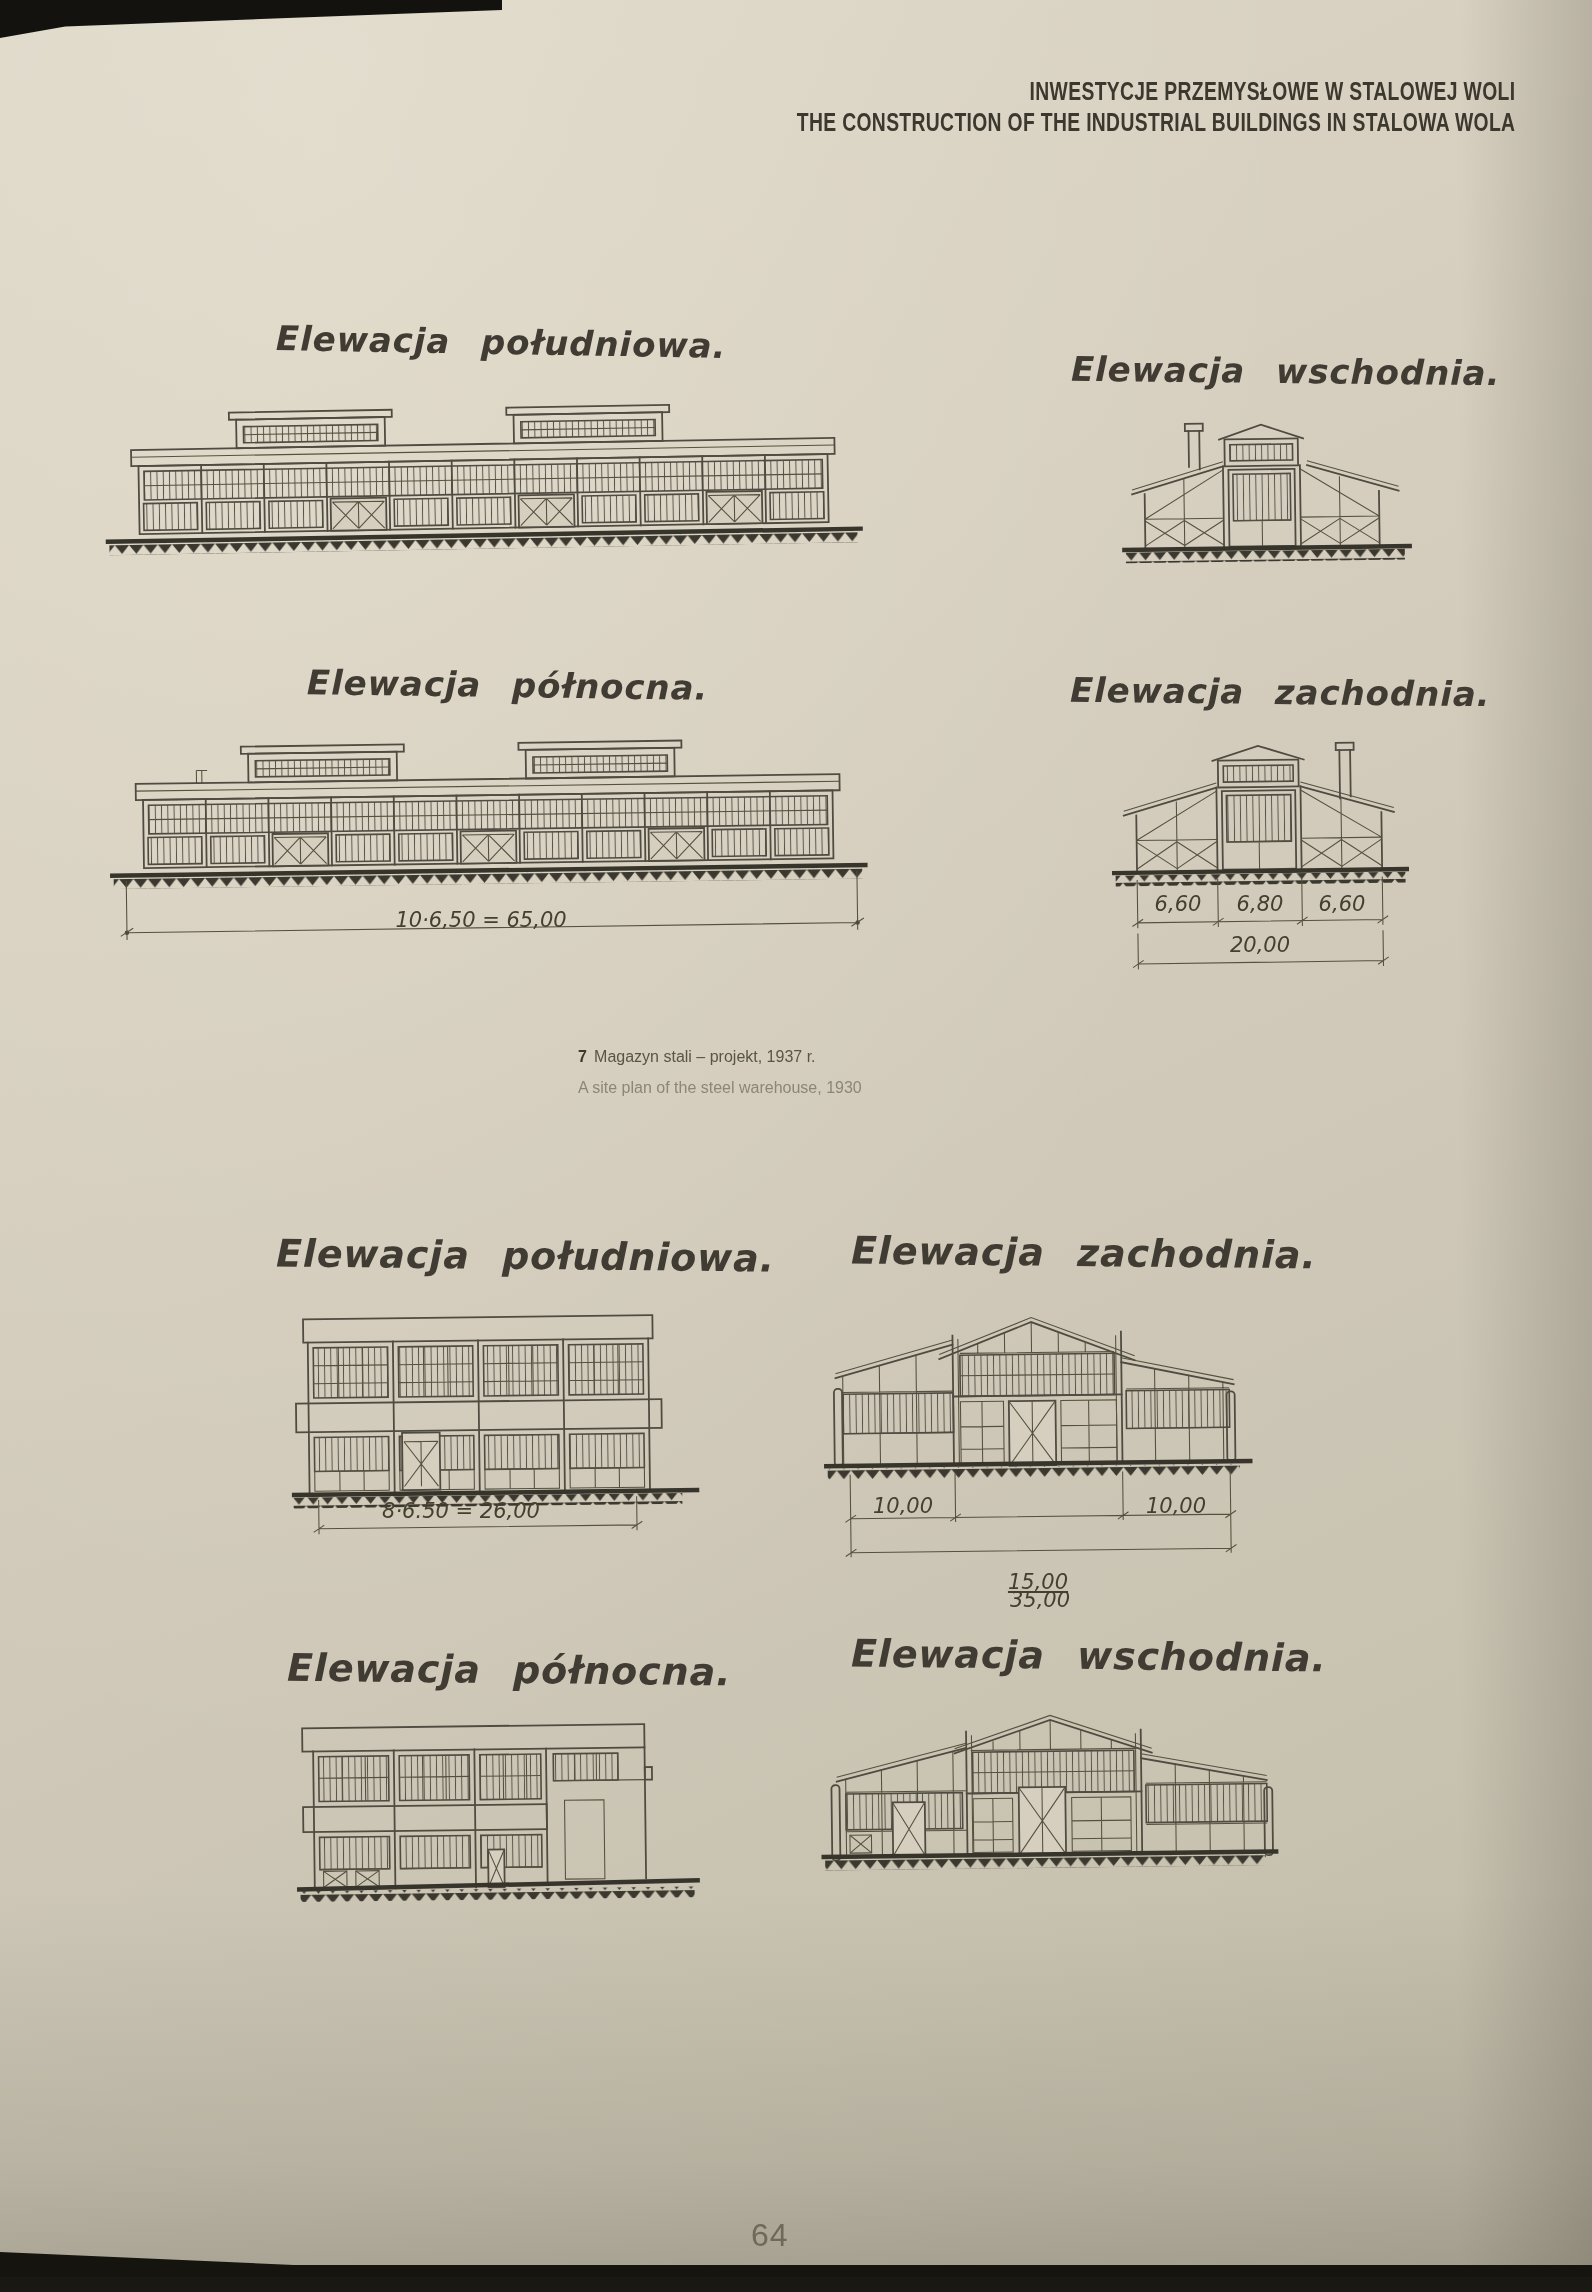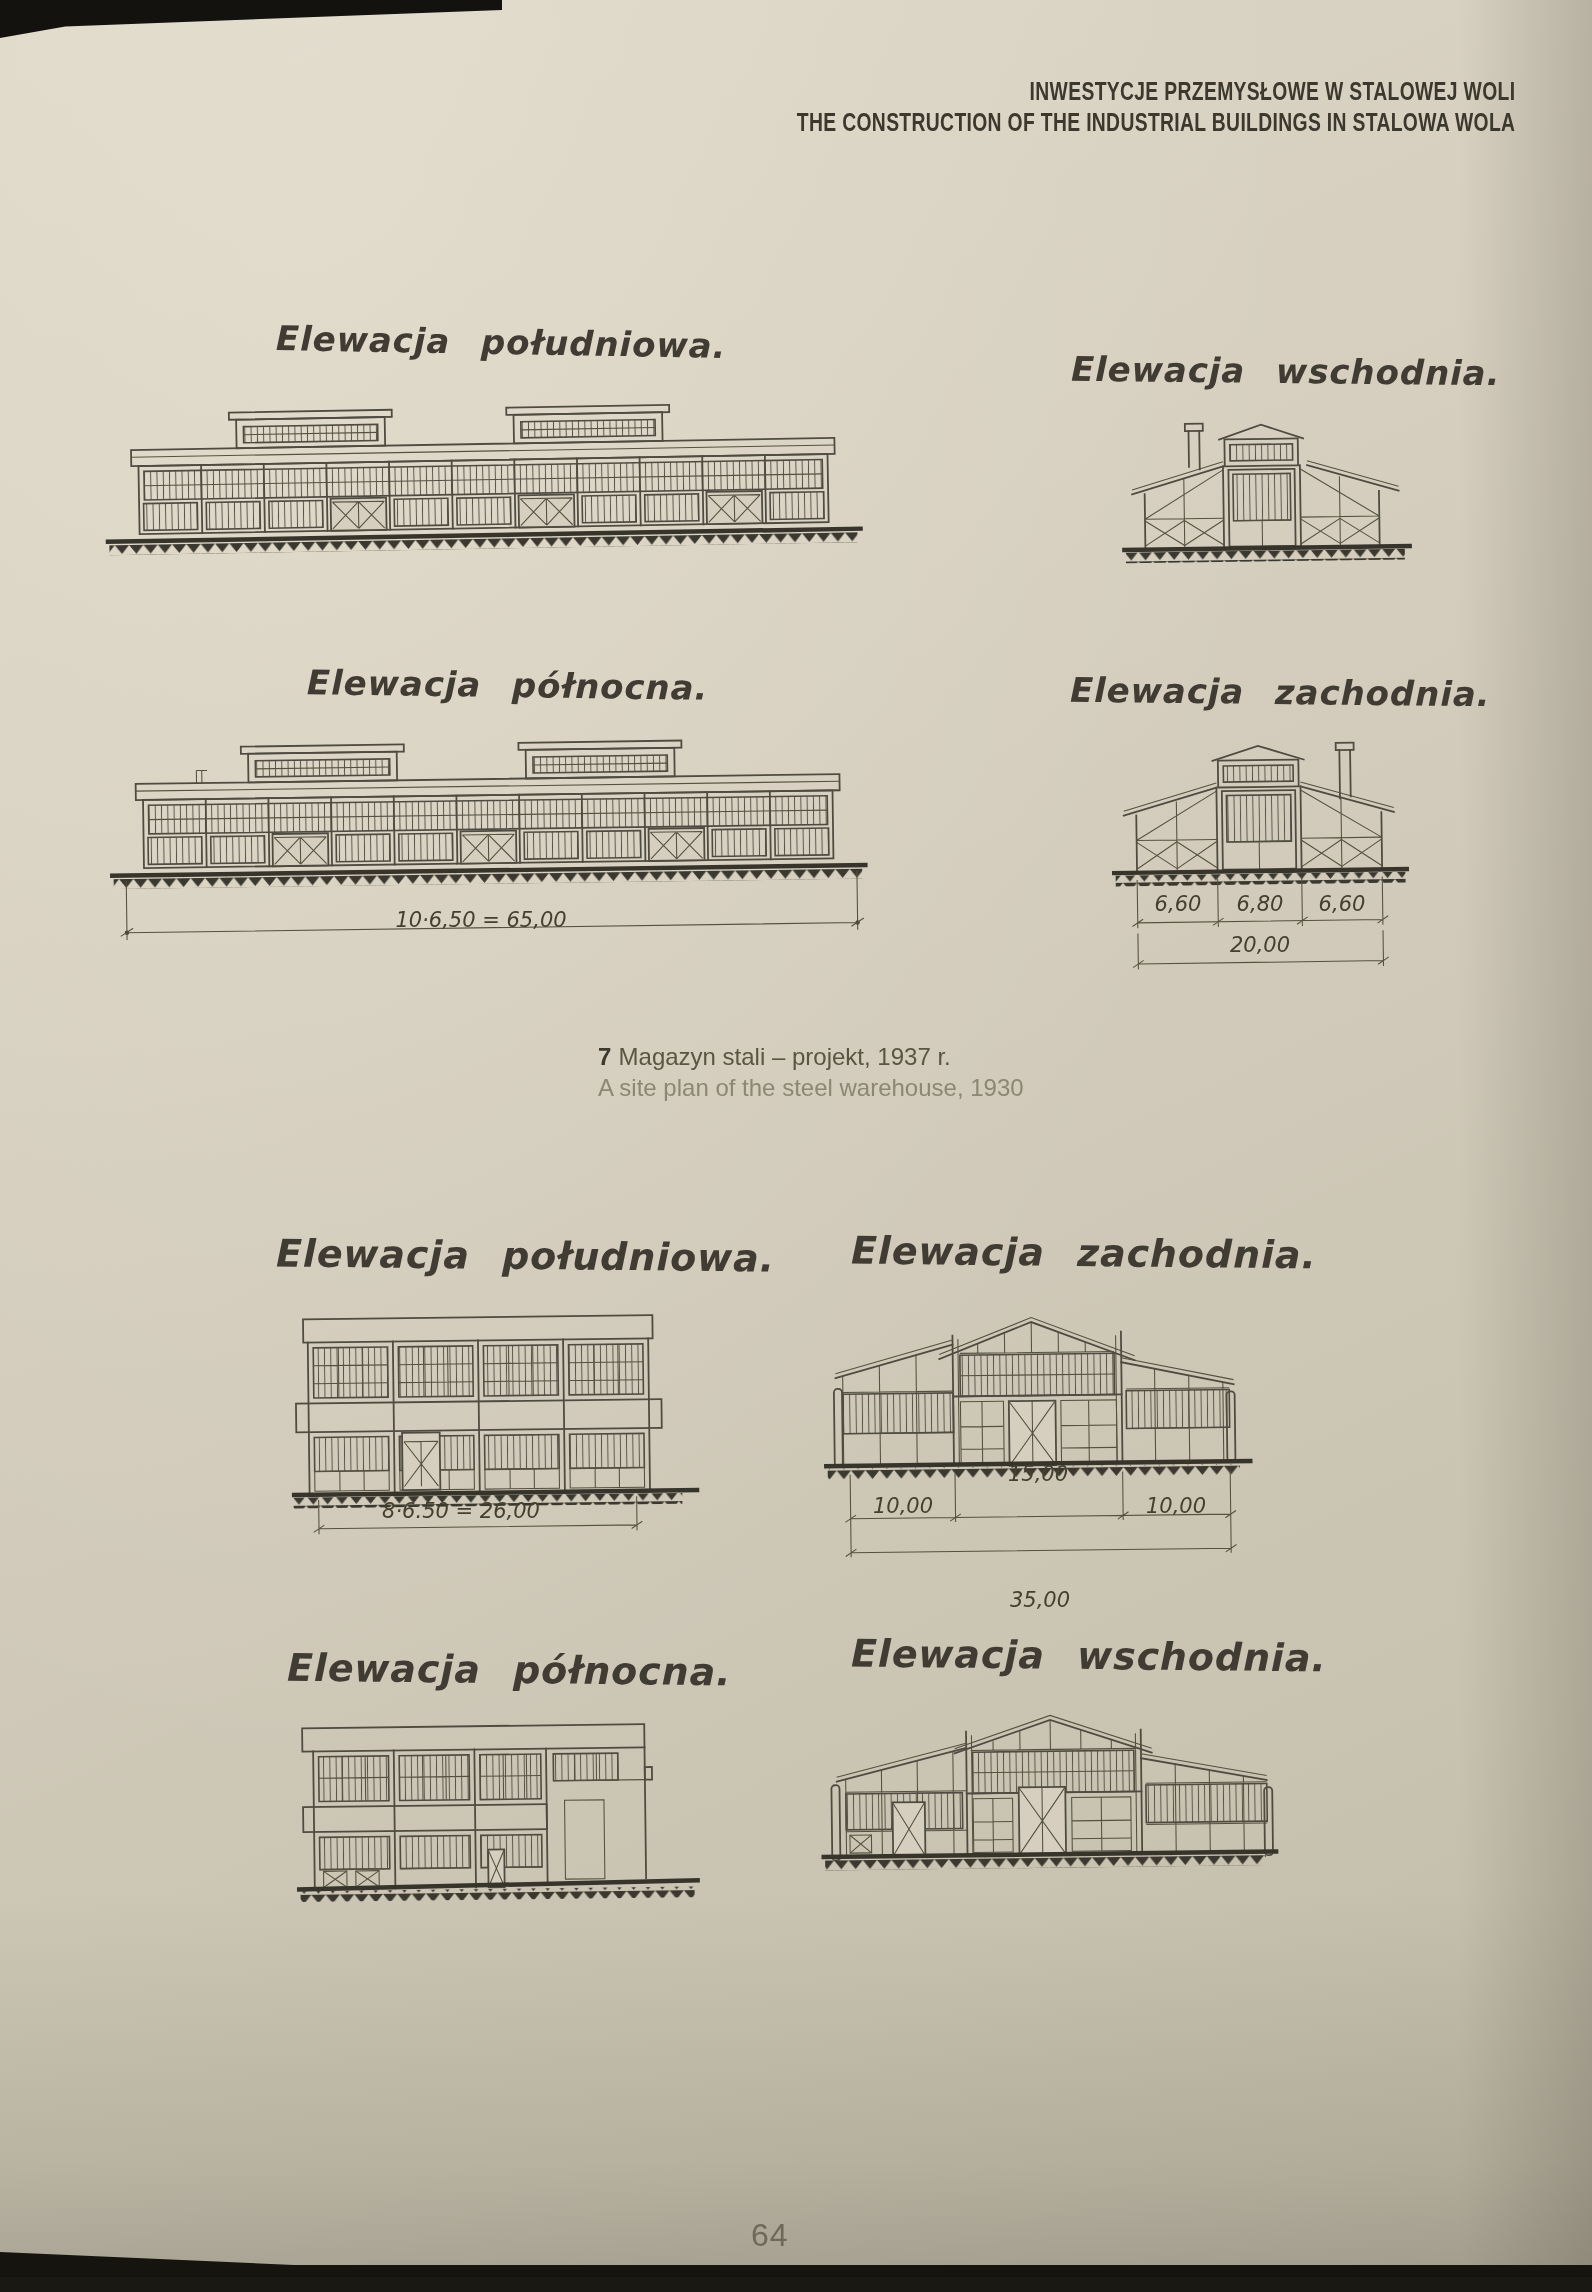--- a/index.html
+++ b/index.html
@@ -22,21 +22,21 @@
   .t38{font-size:34px;} .t42{font-size:38px;}
   .draw{position:absolute;}
   svg .s{stroke:#4f4b41;stroke-width:2;fill:none;stroke-linecap:square;}
   svg .s1{stroke:#55513f;stroke-width:1.2;fill:none;}
   svg .gl{fill:url(#mull);stroke:#4f4b41;stroke-width:1.8;}
   svg .pf{fill:#d6cfc0;}
   svg .gr{stroke:#37342c;stroke-width:5;fill:none;}
   svg .dot{fill:#4f4b41;}
   .dim{position:absolute;font-family:"DejaVu Sans",sans-serif;font-style:italic;font-weight:500;
     font-size:21px;color:#44402f;white-space:nowrap;transform:translateX(-50%);}
-  .cap{position:absolute;font-size:24px;line-height:31px;color:#5a5543;margin-left:20px;}
+  .cap{position:absolute;font-size:16px;line-height:31px;color:#5a5543;}
   .cap .num{font-weight:700;color:#3d392c;margin-right:7.2px;}
   .cap .en{color:#8c8674;}
   .pageno{position:absolute;font-size:32px;color:#6e6959;letter-spacing:0.9px;}
 </style>
 </head>
 <body>
 
 <div class="page">
   <div class="shade-tl"></div>
   <div class="shade-right"></div>
@@ -232,21 +232,21 @@
     <path class="s1" d="M372,78 V182 M410,85 V182 M448,93 V182 M340,100 H455 M340,144 H455"></path>
     <rect class="gl" x="340" y="102" width="115" height="42"></rect>
     <rect class="s" x="452" y="104" width="9" height="78" rx="4"></rect>
     <line class="gr" x1="2" y1="182" x2="480" y2="182"></line>
     <rect x="6" y="185" width="460" height="12" fill="url(#teeth)"></rect>
     <path class="s1" d="M31,192 V284 M148,192 V246 M335,192 V246 M455,192 V284
       M31,241 H455 M25,245 L37,237 M142,245 L154,237 M329,245 L341,237 M449,245 L461,237
       M31,279 H455 M25,283 L37,275 M449,283 L461,275"></path>
   </svg>
   <div class="dim" style="left:903px;top:1494px;">10,00</div>
-  <div class="dim" style="left:1038px;top:1462px;">15,00</div>
+  <div class="dim" style="left:1038px;top:1570px;text-decoration:underline;">15,00</div>
   <div class="dim" style="left:1176px;top:1494px;">10,00</div>
   <div class="dim" style="left:1040px;top:1588px;">35,00</div>
 
   <svg class="draw" style="left:296px;top:1715px;transform:rotate(-.7deg);" width="430" height="206" viewBox="0 0 480 230">
     <rect class="s" x="8" y="12" width="382" height="26"></rect>
     <path class="s" d="M20,38 V192 M110,38 V192 M200,38 V192 M280,38 V190 M390,38 V184"></path>
     <rect class="gl" x="26" y="44" width="78" height="50"></rect>
     <rect class="gl" x="116" y="44" width="78" height="50"></rect>
     <rect class="gl" x="206" y="44" width="68" height="50"></rect>
     <path class="s1" d="M26,68 H104 M116,68 H194 M206,68 H274 M52,44 V94 M78,44 V94 M142,44 V94 M168,44 V94 M232,44 V94 M258,44 V94"></path>

